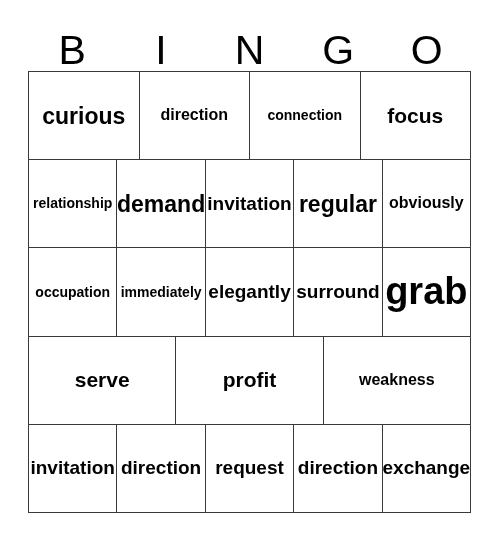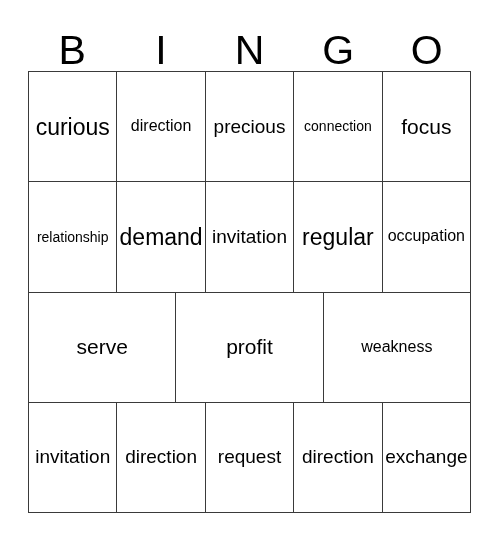--- a/index.html
+++ b/index.html
@@ -76,21 +76,21 @@
     align-items: center;
     justify-content: center;
     overflow: hidden;
     background: #ffffff;
   }
   .cell-text {
     display: block;
     white-space: nowrap;
     line-height: 1.05;
     text-align: right;
-    font-weight: 400;
+    font-weight: 700;
   }
 
   
   .fs-xs   { font-size: 14px; }
   .fs-s    { font-size: 16px; }
   .fs-m    { font-size: 19px; }
   .fs-l    { font-size: 23px; }
   .fs-xl   { font-size: 21px; }
   .fs-xxl  { font-size: 38px; }
 </style>
@@ -120,23 +120,20 @@
   <div id="grid">
 
     <div class="grid-row">
       <div class="grid-cell">
         <span class="cell-text fs-l">curious</span>
       </div>
       <div class="grid-cell">
         <span class="cell-text fs-s">direction</span>
       </div>
       <div class="grid-cell">
-        <span class="cell-text fs-m">precious</span>
-      </div>
-      <div class="grid-cell">
         <span class="cell-text fs-xs">connection</span>
       </div>
       <div class="grid-cell">
         <span class="cell-text fs-xl">focus</span>
       </div>
     </div>
 
     <div class="grid-row">
       <div class="grid-cell">
         <span class="cell-text fs-xs">relationship</span>
@@ -144,24 +141,41 @@
       <div class="grid-cell">
         <span class="cell-text fs-l">demand</span>
       </div>
       <div class="grid-cell">
         <span class="cell-text fs-m">invitation</span>
       </div>
       <div class="grid-cell">
         <span class="cell-text fs-l">regular</span>
       </div>
       <div class="grid-cell">
-        <span class="cell-text fs-s">occupation</span>
-      </div>
-    </div>
-
+        <span class="cell-text fs-s">obviously</span>
+      </div>
+    </div>
+
+    <div class="grid-row">
+      <div class="grid-cell">
+        <span class="cell-text fs-xs">occupation</span>
+      </div>
+      <div class="grid-cell">
+        <span class="cell-text fs-xs">immediately</span>
+      </div>
+      <div class="grid-cell">
+        <span class="cell-text fs-m">elegantly</span>
+      </div>
+      <div class="grid-cell">
+        <span class="cell-text fs-m">surround</span>
+      </div>
+      <div class="grid-cell">
+        <span class="cell-text fs-xxl">grab</span>
+      </div>
+    </div>
 
     <div class="grid-row">
       <div class="grid-cell">
         <span class="cell-text fs-xl">serve</span>
       </div>
       <div class="grid-cell">
         <span class="cell-text fs-xl">profit</span>
       </div>
       <div class="grid-cell">
         <span class="cell-text fs-s">weakness</span>

